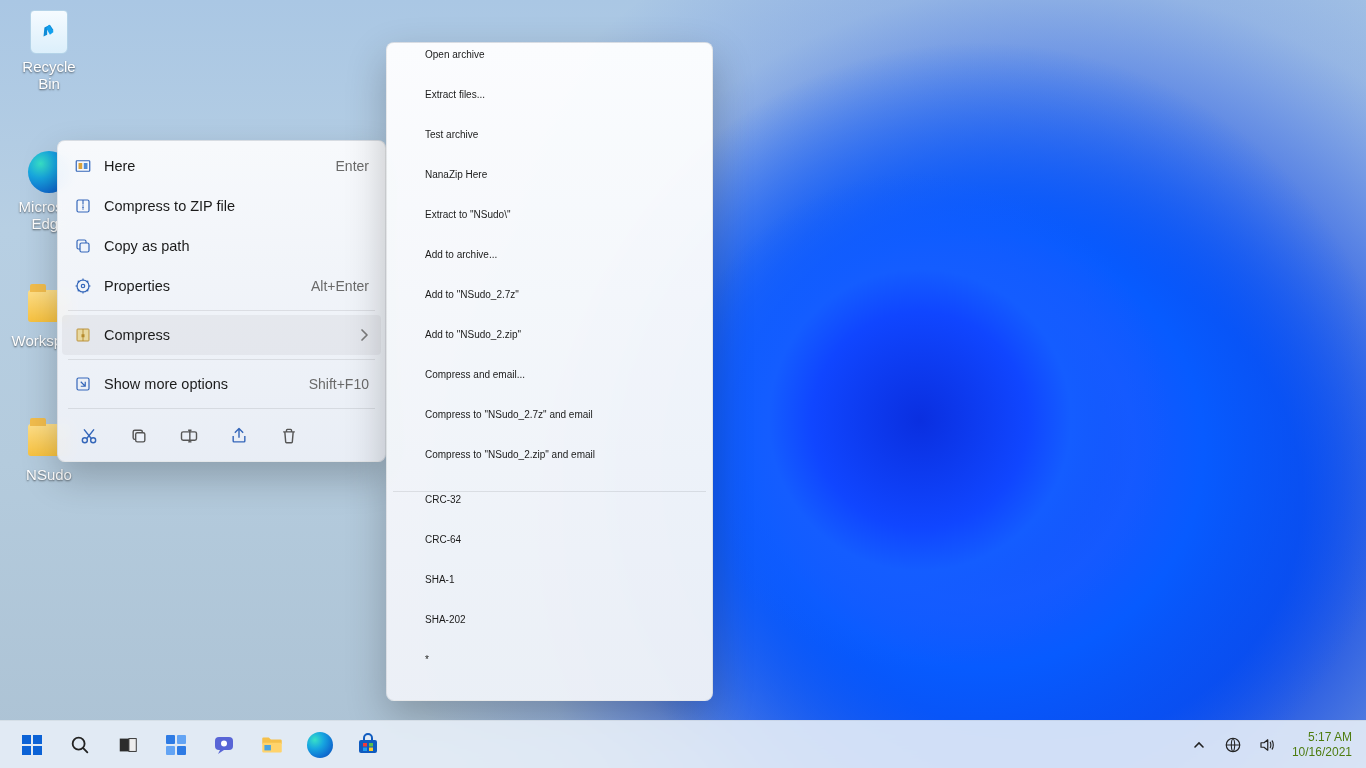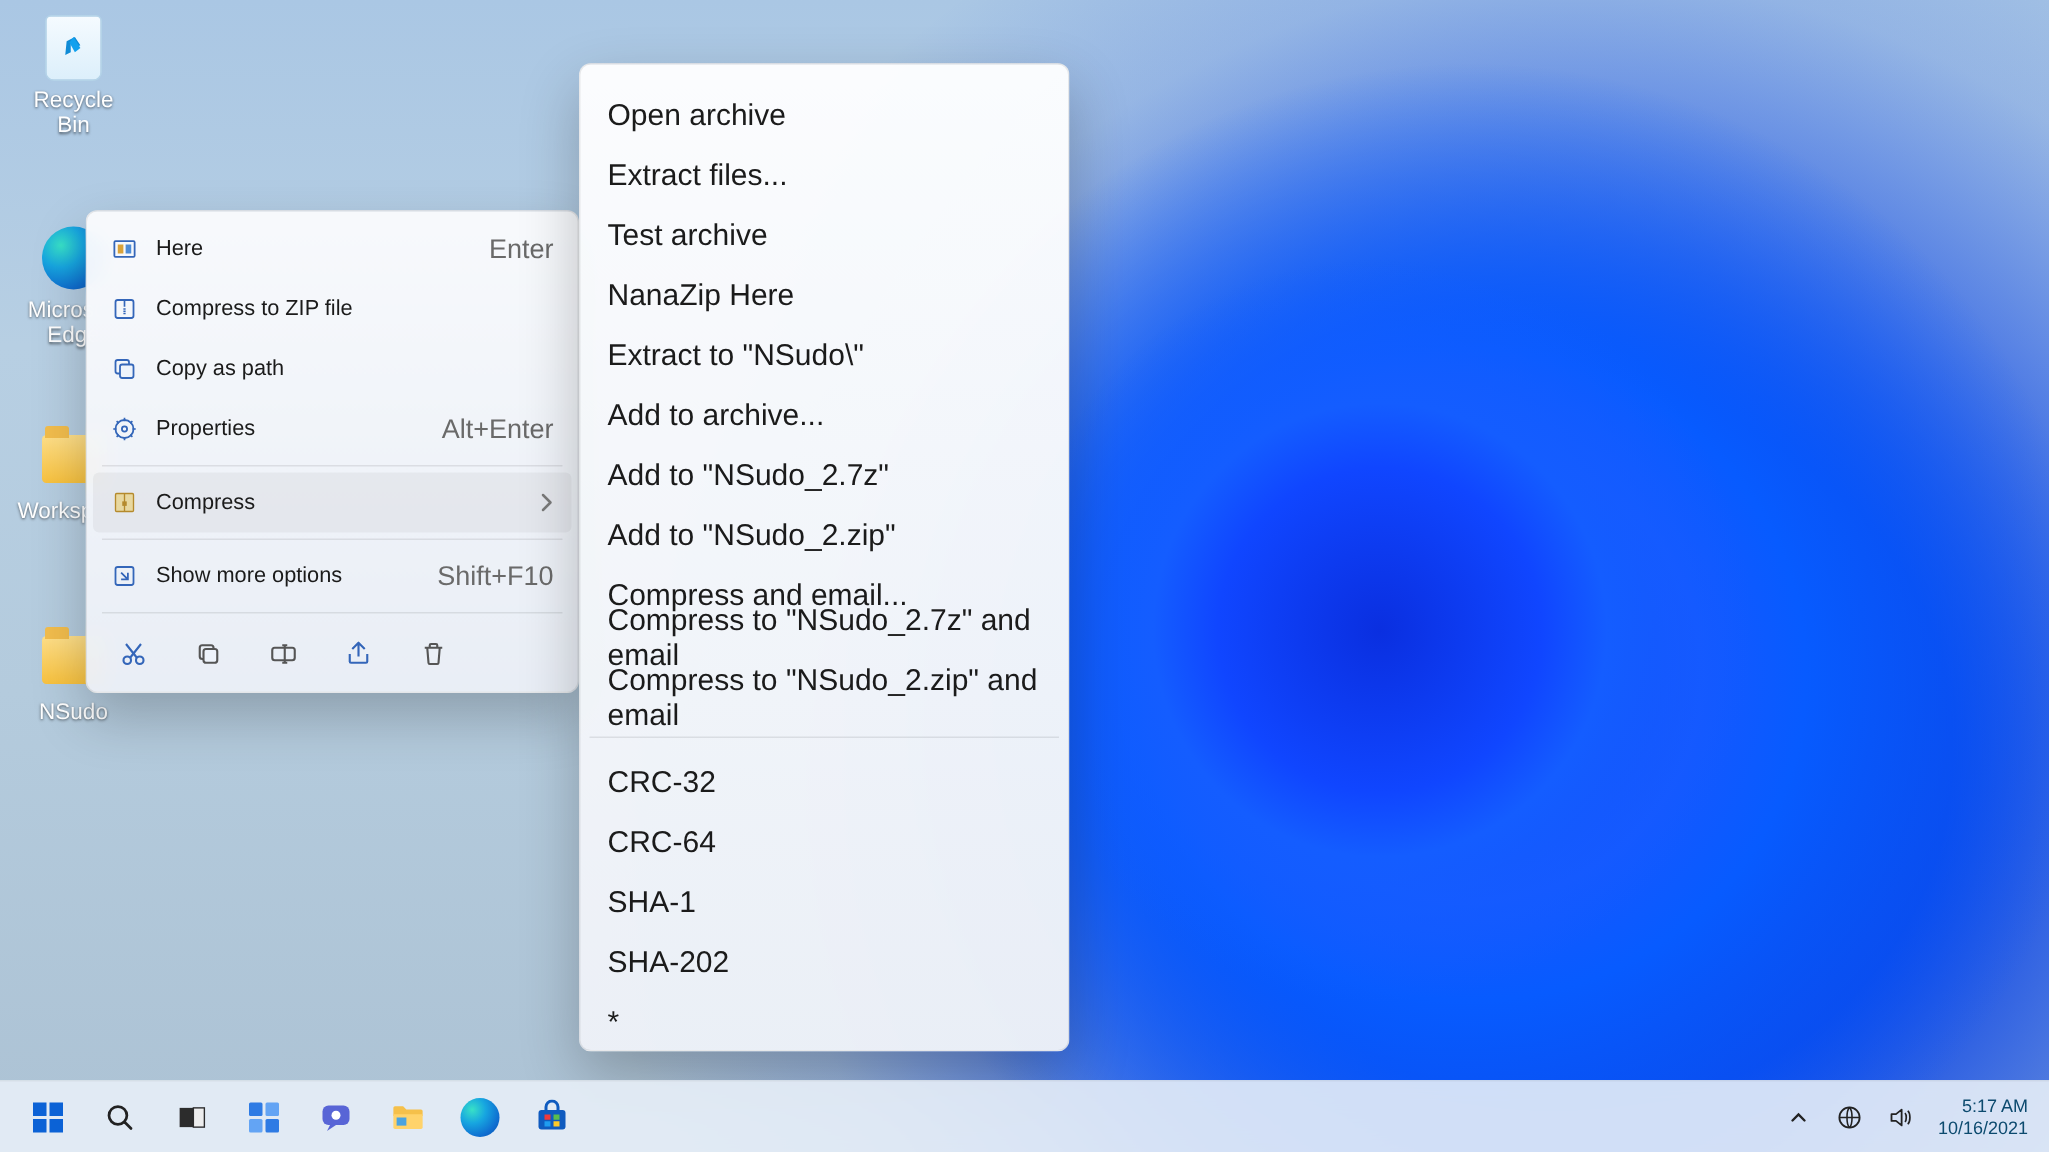--- a/index.html
+++ b/index.html
@@ -36,50 +36,50 @@
     box-shadow:0 16px 36px rgba(0,0,0,.22);
     padding:5px 0 0;
     backdrop-filter:blur(6px);
   }
   .ctx-item {
     display:flex; align-items:center; height:40px; padding:0 16px 0 16px;
     font-size:14.5px; color:#1b1b1b; position:relative; cursor:default;
   }
   .ctx-item.hover { background:rgba(0,0,0,.045); border-radius:4px; margin:0 4px; padding:0 12px; }
   .ctx-ic { width:18px; height:18px; margin-right:12px; display:flex; align-items:center; justify-content:center; color:#2b5fb5; flex:0 0 18px; }
-  .ctx-shortcut { margin-left:auto; font-size:18px; color:#6a6a6a; }
+  .ctx-shortcut { margin-left:auto; font-size:14px; color:#6a6a6a; }
   .ctx-chevron { margin-left:auto; color:#6a6a6a; }
   .ctx-sep { height:1px; background:rgba(0,0,0,.09); margin:4px 10px; }
   .ctx-actionbar {
     display:flex; gap:28px; padding:12px 20px 14px 20px;
     color:#4a5568;
   }
   .ctx-actionbar .abtn { width:22px; height:22px; display:flex; align-items:center; justify-content:center; }
 
   
   .submenu {
     position:absolute; left:386px; top:42px; width:327px;
     background:linear-gradient(180deg,rgba(252,253,254,.98),rgba(236,240,246,.98));
     border:1px solid rgba(0,0,0,.08); border-radius:8px;
     box-shadow:0 16px 40px rgba(0,0,0,.24);
     padding:6px 0;
   }
-  .sub-item { height:40px; display:flex; align-items:flex-end; padding:0 18px; font-size:20px; color:#1b1b1b; cursor:default; }
+  .sub-item { height:40px; display:flex; align-items:flex-start; padding:0 18px; font-size:10px; color:#1b1b1b; cursor:default;margin-left:20px; }
   .sub-sep { height:1px; background:rgba(0,0,0,.09); margin:2px 6px; }
 
   
   .taskbar {
     position:absolute; left:0; right:0; bottom:0; height:48px;
     background:rgba(231,238,247,.9); backdrop-filter:blur(10px);
     border-top:1px solid rgba(0,0,0,.05);
     display:flex; align-items:center;
   }
   .tb-center { position:absolute; left:12px; top:0; bottom:0; display:flex; align-items:center; gap:8px; }
   .tb-btn { width:40px; height:40px; display:flex; align-items:center; justify-content:center; border-radius:4px; }
-  .tb-right { position:absolute; right:10px; top:0; bottom:0; display:flex; align-items:center; gap:16px; color:#0c4a6e; font-size:12px; }
+  .tb-right { position:absolute; right:10px; top:0; bottom:0; display:flex; align-items:center; gap:16px; color:#4d7c0f; font-size:12px; }
   .tb-clock { text-align:right; line-height:1.25; padding-right:4px;}
   .sys-ic { width:18px; height:18px; display:flex; align-items:center; justify-content:center; }
 
   svg { display:block; }
 </style>
 </head>
 <body>
 
 <div class="wallpaper"></div>
 

